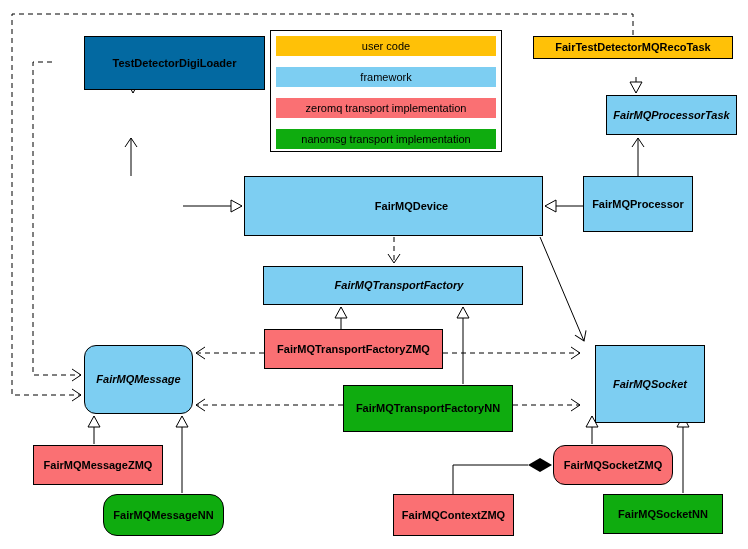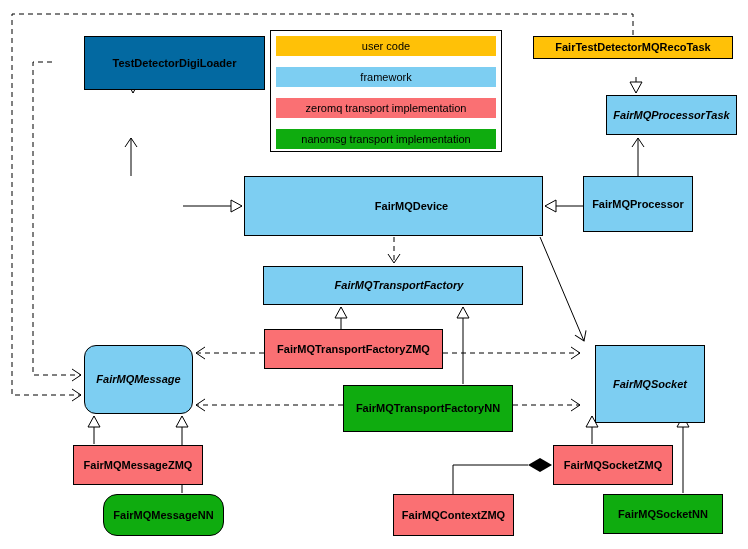--- a/index.html
+++ b/index.html
@@ -87,23 +87,23 @@
   <div class="node abstract" style="left: 263px; top: 266px; width: 260px; height: 39px; background: rgb(125, 206, 242); padding-left: 12px;">FairMQTransportFactory</div>
 
   <div class="node" style="left: 264px; top: 329px; width: 179px; height: 40px; background: rgb(250, 112, 115);">FairMQTransportFactoryZMQ</div>
 
   <div class="node" style="left: 343px; top: 385px; width: 170px; height: 47px; background: rgb(15, 172, 15);">FairMQTransportFactoryNN</div>
 
   <div class="node abstract" style="left: 84px; top: 345px; width: 109px; height: 69px; background: rgb(125, 206, 242); border-radius: 12px;">FairMQMessage</div>
 
   <div class="node abstract" style="left: 583px; top: 345px; width: 110px; height: 78px; background: rgb(125, 206, 242); margin-left: 12px;">FairMQSocket</div>
 
-  <div class="node" style="left: 33px; top: 445px; width: 130px; height: 40px; background: rgb(250, 112, 115); margin-left: 40px;">FairMQMessageZMQ</div>
+  <div class="node" style="left: 33px; top: 445px; width: 130px; height: 40px; background: rgb(250, 112, 115);">FairMQMessageZMQ</div>
 
   <div class="node" style="left: 103px; top: 494px; width: 121px; height: 42px; background: rgb(15, 172, 15); border-radius: 14px;">FairMQMessageNN</div>
 
-  <div class="node" style="left: 553px; top: 445px; width: 120px; height: 40px; background: rgb(250, 112, 115);">FairMQSocketZMQ</div>
+  <div class="node" style="left: 553px; top: 445px; width: 120px; height: 40px; background: rgb(250, 112, 115); border-radius: 12px;">FairMQSocketZMQ</div>
 
   <div class="node" style="left: 603px; top: 494px; width: 120px; height: 40px; background: rgb(15, 172, 15);">FairMQSocketNN</div>
 
   <div class="node" style="left: 393px; top: 494px; width: 121px; height: 42px; background: rgb(250, 112, 115); text-align: right;">FairMQContextZMQ</div>
 
 </div>
 
 </body></html>

